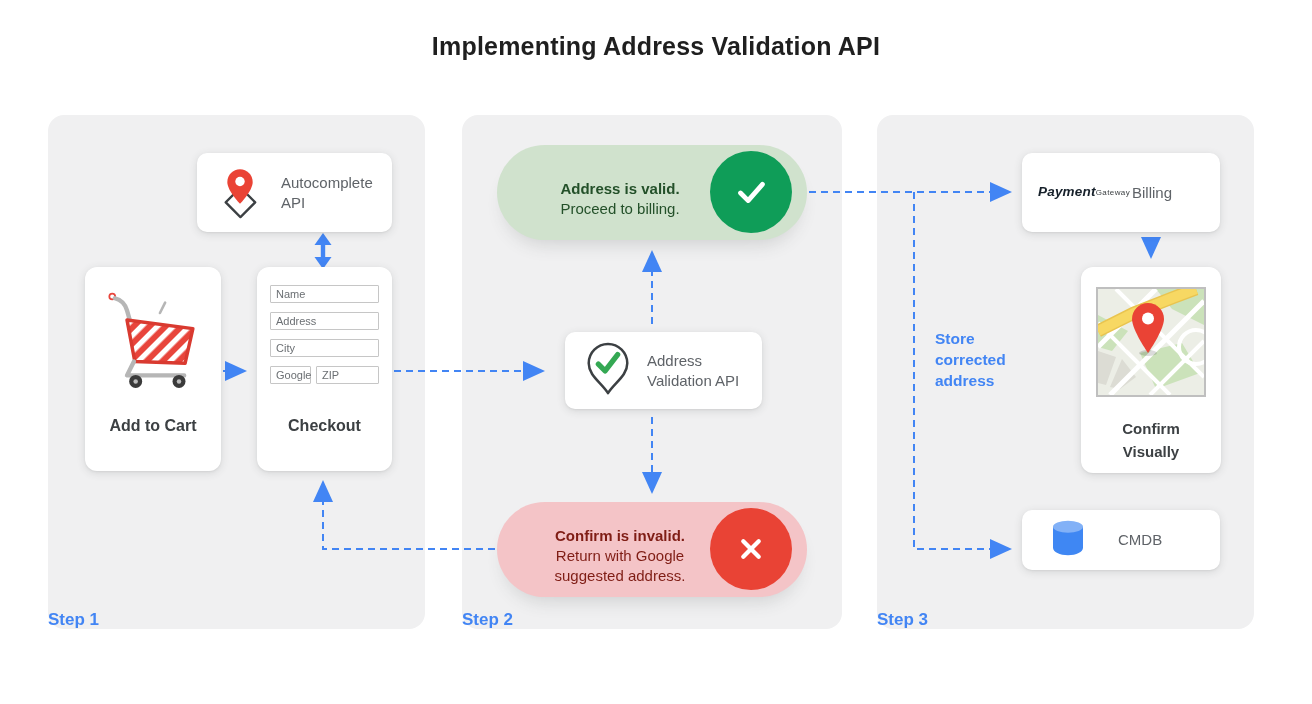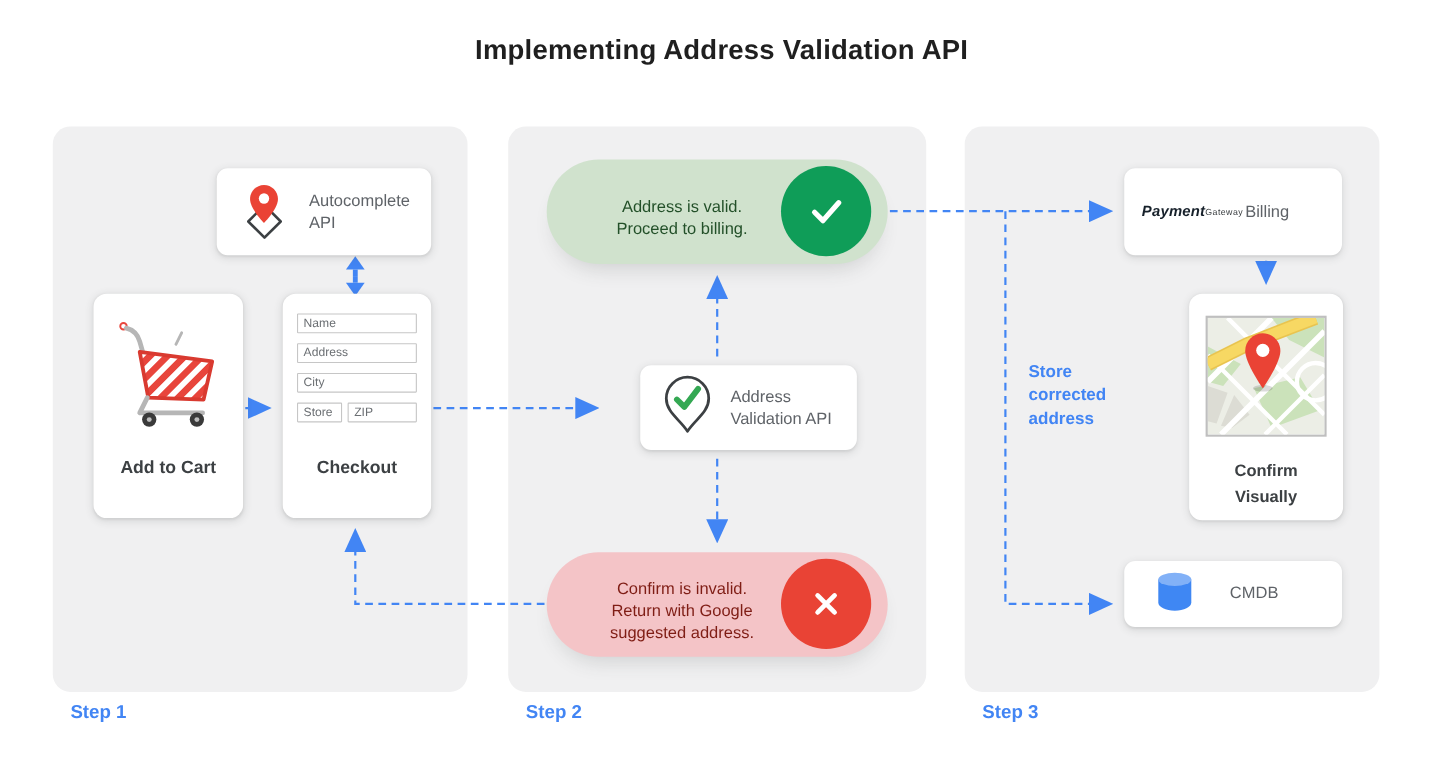--- a/index.html
+++ b/index.html
@@ -8,21 +8,21 @@
   #canvas { position:relative; width:1312px; height:704px; background:#fff; overflow:hidden; }
 
   .title { position:absolute; top:32px; left:0; width:100%; text-align:center;
            font-size:25px; font-weight:bold; color:#1f1f1f; letter-spacing:.2px; }
 
   .panel { position:absolute; top:115px; height:514px; background:var(--panel-bg,#f0f0f1); border-radius:16px; }
   #panel1 { left:48px;  width:377px; }
   #panel2 { left:462px; width:380px; }
   #panel3 { left:877px; width:377px; }
 
-  .step-label { position:absolute; top:638px; font-size:17px; font-weight:bold; color:var(--blue,#4285f4);margin-left:16px; }
+  .step-label { position:absolute; top:610px; font-size:17px; font-weight:bold; color:var(--blue,#4285f4); }
   #step1-label { left:48px; } #step2-label { left:462px; } #step3-label { left:877px; }
 
   .card { position:absolute; background:var(--card-bg,#fff); border-radius:10px;
           box-shadow:0 2px 8px rgba(60,64,67,.14), 0 1px 2px rgba(60,64,67,.08); }
 
   
   #autocomplete-card { left:197px; top:153px; width:195px; height:79px; display:flex; align-items:center; }
   #autocomplete-card .ic { margin-left:14px; flex:0 0 auto; }
   .card-caption { font-size:15px; color:var(--ink-gray,#5f6368); line-height:1.3; margin-left:12px; }
 
@@ -41,27 +41,27 @@
 
   
   .pill { position:absolute; left:497px; width:310px; height:95px; border-radius:48px;
           box-shadow:0 12px 18px -8px rgba(60,64,67,.18); }
   #valid-pill   { top:145px; background:var(--green-pill-bg,#d0e2cd); }
   #invalid-pill { top:502px; background:var(--red-pill-bg,#f4c4c7); }
   .pill-text { position:absolute; left:26px; width:194px; top:50%; transform:translateY(-50%);
                text-align:center; font-size:15px; line-height:1.35; }
   #valid-pill .pill-text { color:var(--green-ink,#235029); }
   #invalid-pill .pill-text { color:var(--red-ink,#7f1d15); }
-  .pill-text .t { font-weight:normal;margin-top:12px; }
+  .pill-text .t { font-weight:bold;margin-top:12px; }
   .pill-badge { position:absolute; left:213px; top:6px; width:82px; height:82px; border-radius:50%;
                 display:flex; align-items:center; justify-content:center; }
   #valid-pill .pill-badge { background:var(--green,#0f9d58); }
   #invalid-pill .pill-badge { background:var(--red,#e94335); }
 
-  #validation-card { left:582px; top:332px; width:197px; height:77px; display:flex; align-items:center; }
+  #validation-card { left:565px; top:332px; width:197px; height:77px; display:flex; align-items:center; }
   #validation-card .ic { margin-left:16px; flex:0 0 auto; }
 
   
   #billing-card { left:1022px; top:153px; width:198px; height:79px; display:flex; align-items:center; }
   .pg-logo { margin-left:16px; width:76px; display:flex; flex-direction:row; align-items:center; }
   .pg-name { font-size:13.5px; font-weight:bold; font-style:italic; color:#16202a; margin-top:-2px; letter-spacing:.2px; }
   .pg-sub  { font-size:8px; color:#3c4043; margin-top:0; letter-spacing:.4px; }
 
   #confirm-card { left:1081px; top:267px; width:140px; height:206px; border-radius:12px; }
   #confirm-card .map-wrap { position:absolute; top:20px; left:50%; transform:translateX(-50%);
@@ -145,21 +145,21 @@
     </span>
     <div class="big-label">Add to Cart</div>
   </div>
 
   <div class="card" id="checkout-card">
     <div class="form">
       <div class="field">Name</div>
       <div class="field">Address</div>
       <div class="field">City</div>
       <div class="field-row">
-        <div class="field state">Store</div>
+        <div class="field state">Google</div>
         <div class="field zip">ZIP</div>
       </div>
     </div>
     <div class="big-label">Checkout</div>
   </div>
 
   <div class="pill" id="valid-pill">
     <div class="pill-text">
       <div class="t">Address is valid.</div>
       <div>Proceed to billing.</div>

